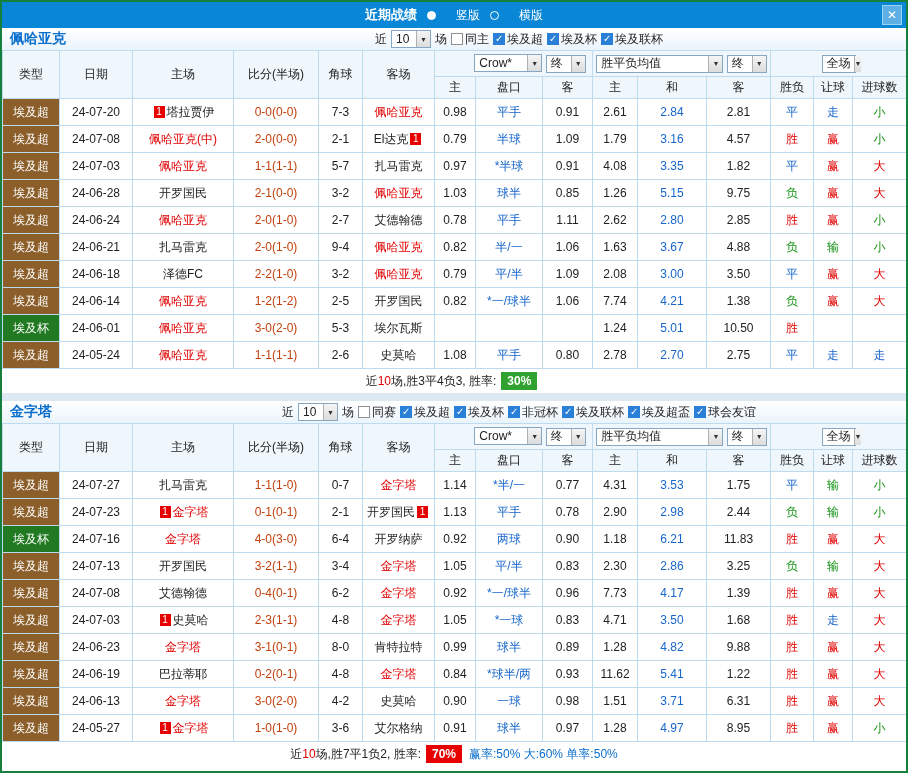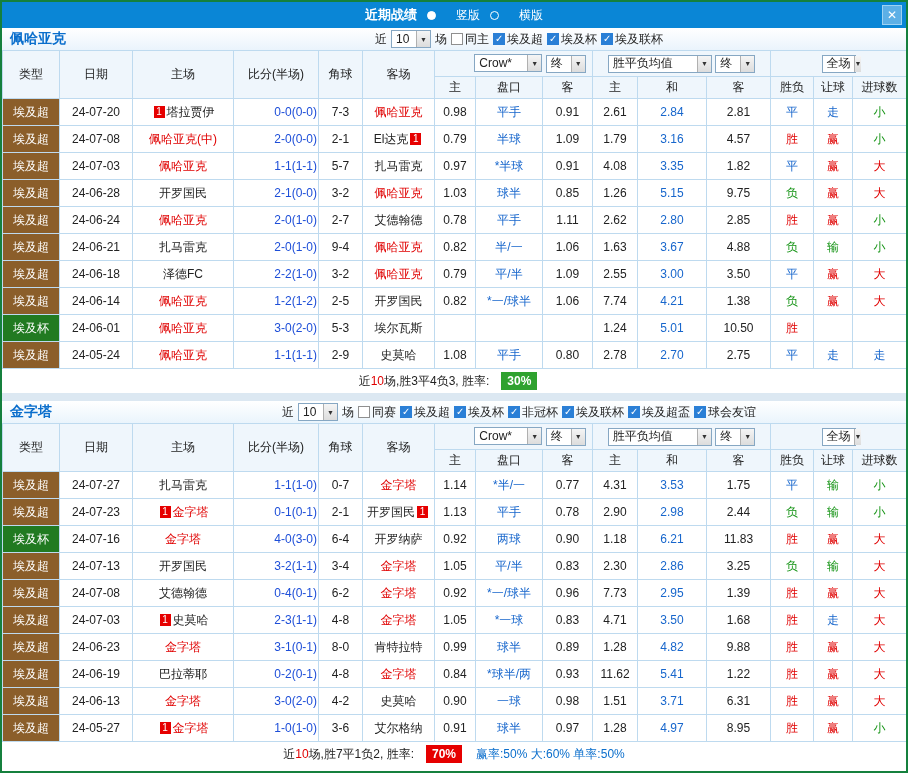--- a/index.html
+++ b/index.html
@@ -21,41 +21,41 @@
   .filters { position:absolute; left:130px; right:0; display:flex; align-items:center; justify-content:center; gap:4px; }
   .cb-label { display:inline-flex; align-items:center; gap:2px; cursor:pointer; }
   .cb { width:12px; height:12px; border:1px solid #8f8f8f; background:#fff; display:inline-block; position:relative; }
   .cb.on { background:#2a7fd6; border-color:#2a7fd6; }
   .cb.on::after { content:"\2713"; color:#fff; font-size:10px; position:absolute; left:1px; top:-1px; }
 
   
   .dd { display:inline-flex; align-items:center; justify-content:space-between; border:1px solid #86a7c3; background:#fff; height:18px; padding-left:4px; cursor:pointer; }
   .dd .arrow { width:14px; align-self:stretch; background:linear-gradient(#f5f5f5,#dcdcdc); border-left:1px solid #b0b0b0; display:flex; align-items:center; justify-content:center; font-size:7px; color:#333; margin-left:3px; }
   .dd-count { width:40px; } .dd-company { width:68px;margin-left:33px; } .dd-final { width:40px; }
-  .dd-avg { width:104px; } .dd-scope { width:34px; }
+  .dd-avg { width:127px; } .dd-scope { width:34px; }
 
   
   table { border-collapse:collapse; table-layout:fixed; width:100%; }
   th,td { border:1px solid #bedaef; text-align:center; overflow:hidden; white-space:nowrap; padding:0 1px; font-weight:normal; }
   thead th { background:#eff6fc; }
   thead tr.hr1 th { height:26px; }
   thead tr.hr2 th { height:22px; }
   tbody td { height:27px; background:#fff; }
   .type-super { background:#8b5e2a !important; color:#fff; }
   .type-cup { background:#217a21 !important; color:#fff; }
-  .c-score { color:#1d4ed8;text-align:right; }
+  .c-score { color:#c2410c; }
   .c-blue { color:#1766cc; }
   .t-red { color:#e00000; } .t-green { color:#149314; } .t-blue { color:#1766cc; }
   .team-n.hot { color:#e00000; }
   .badge { display:inline-block; min-width:11px; height:12px; line-height:12px; background:#e60000; color:#fff; font-size:10px; padding:0 1px; margin:0 2px; vertical-align:1px; }
 
   
   .summary { height:24px; flex:0 0 24px; display:flex; align-items:center; justify-content:center; }
   .summary .num { color:#e00000; }
-  .rate-badge { color:#fff; padding:0 6px; height:18px; line-height:18px; font-weight:bold; margin:0 12px; }
+  .rate-badge { color:#fff; padding:0 6px; height:18px; line-height:18px; font-weight:bold; margin:0 5px; }
   .summary .tail { color:#0a6ecc; margin-left:2px; }
   .spacer { height:8px; flex:0 0 8px; background:#dce8f2; }
 </style>
 </head>
 <body>
 
 <div class="dialog">
 
   <div class="titlebar">
     <span class="tb-title">近期战绩</span>
@@ -270,21 +270,21 @@
         <tr>
         <td class="type-super">埃及超</td>
         <td>24-06-18</td>
         <td><span class="team-n">泽德FC</span></td>
         <td class="c-score">2-2(1-0)</td>
         <td>3-2</td>
         <td><span class="team-n hot">佩哈亚克</span></td>
         <td>0.79</td>
         <td class="c-blue">平/半</td>
         <td>1.09</td>
-        <td>2.55</td>
+        <td>2.08</td>
         <td class="c-blue">3.00</td>
         <td>3.50</td>
         <td class="t-blue">平</td>
         <td class="t-red">赢</td>
         <td class="t-red">大</td>
       </tr>
         <tr>
         <td class="type-super">埃及超</td>
         <td>24-06-14</td>
         <td><span class="team-n hot">佩哈亚克</span></td>
@@ -316,21 +316,21 @@
         <td>10.50</td>
         <td class="t-red">胜</td>
         <td></td>
         <td></td>
       </tr>
         <tr>
         <td class="type-super">埃及超</td>
         <td>24-05-24</td>
         <td><span class="team-n hot">佩哈亚克</span></td>
         <td class="c-score">1-1(1-1)</td>
-        <td>2-9</td>
+        <td>2-6</td>
         <td><span class="team-n">史莫哈</span></td>
         <td>1.08</td>
         <td class="c-blue">平手</td>
         <td>0.80</td>
         <td>2.78</td>
         <td class="c-blue">2.70</td>
         <td>2.75</td>
         <td class="t-blue">平</td>
         <td class="t-blue">走</td>
         <td class="t-blue">走</td>
@@ -526,21 +526,21 @@
         <td class="type-super">埃及超</td>
         <td>24-07-08</td>
         <td><span class="team-n">艾德翰德</span></td>
         <td class="c-score">0-4(0-1)</td>
         <td>6-2</td>
         <td><span class="team-n hot">金字塔</span></td>
         <td>0.92</td>
         <td class="c-blue">*一/球半</td>
         <td>0.96</td>
         <td>7.73</td>
-        <td class="c-blue">2.95</td>
+        <td class="c-blue">4.17</td>
         <td>1.39</td>
         <td class="t-red">胜</td>
         <td class="t-red">赢</td>
         <td class="t-red">大</td>
       </tr>
         <tr>
         <td class="type-super">埃及超</td>
         <td>24-07-03</td>
         <td><span class="badge">1</span><span class="team-n">史莫哈</span></td>
         <td class="c-score">2-3(1-1)</td>

